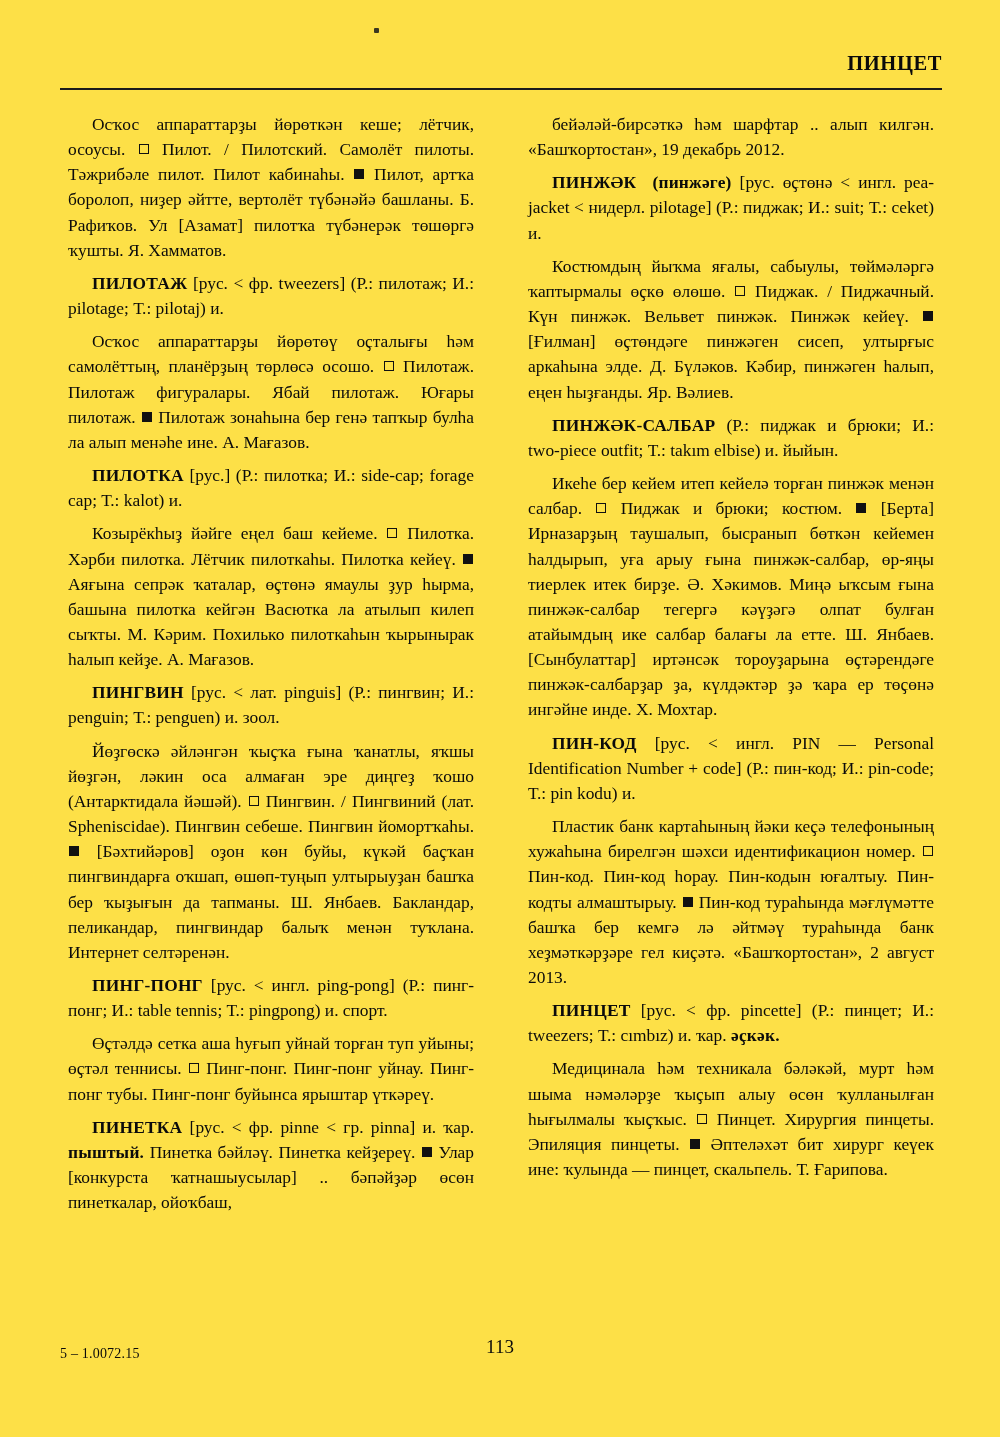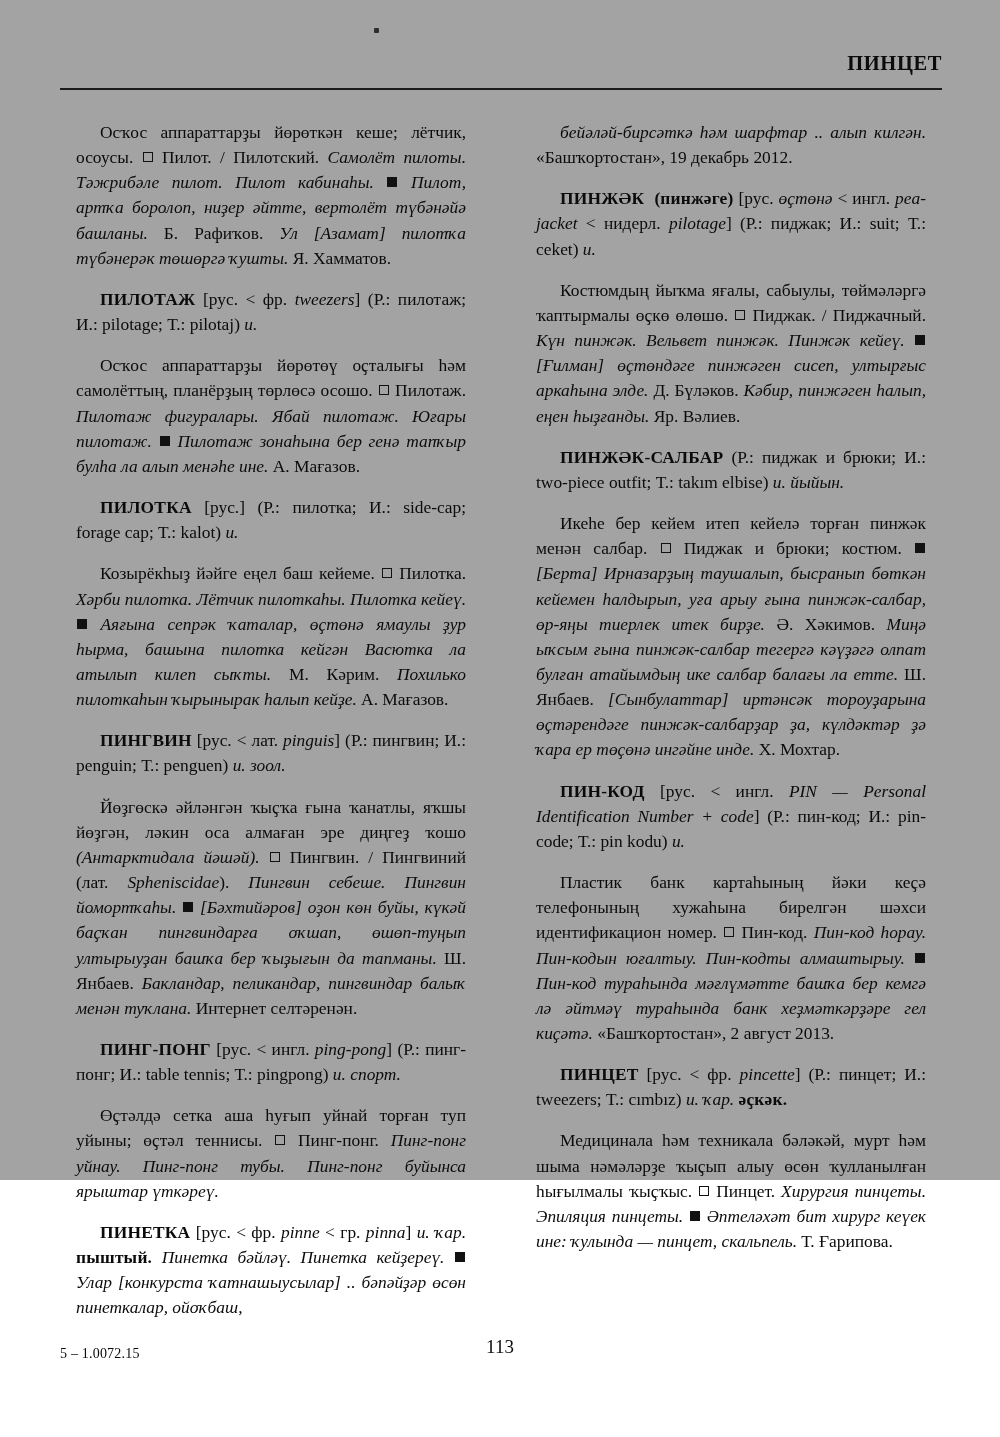--- a/index.html
+++ b/index.html
@@ -6,22 +6,22 @@
   html,body{margin:0;padding:0;background:#ffffff;}
   body{
     width:1000px;height:1437px;
     font-family:"Liberation Serif","DejaVu Serif",serif;
     color:#0b0b0b;
     position:relative;
     overflow:hidden;
   }
   .page{
     position:absolute;
-    left:0;top:0;width:1000px;height:1180px;
-    background:#a3a3a3;
+    left:0;top:0;width:1000px;height:1437px;
+    background:#fde047;
   }
   
   .speck{
     position:absolute;left:374px;top:28px;
     width:5px;height:5px;background:#1a1a1a;border-radius:1px;
     opacity:.85;
   }
   
   .runhead{
     position:absolute;left:60px;right:58px;top:52px;
@@ -43,24 +43,24 @@
   .col{
     position:absolute;top:0;width:422px;height:1208px;
     font-size:17.4px;
     line-height:25.15px;
     text-align:justify;
     text-justify:inter-word;
     hyphens:manual;
   }
   .col-left{left:0;}
   .col-right{left:460px;}
-  p{margin:16px;text-indent:0;}
+  p{margin:8px;text-indent:0;}
   p.ind{text-indent:24px;}
   .hw{font-weight:bold;letter-spacing:.2px;}
-  .it{font-style:italic;}
+  .it{}
   
   .sq-open,.sq-fill{
     display:inline-block;
     width:10px;height:10px;
     vertical-align:1px;
     margin:0 1px;
   }
   .sq-open{border:1.4px solid #111;box-sizing:border-box;background:transparent;}
   .sq-fill{background:#111;}
   

